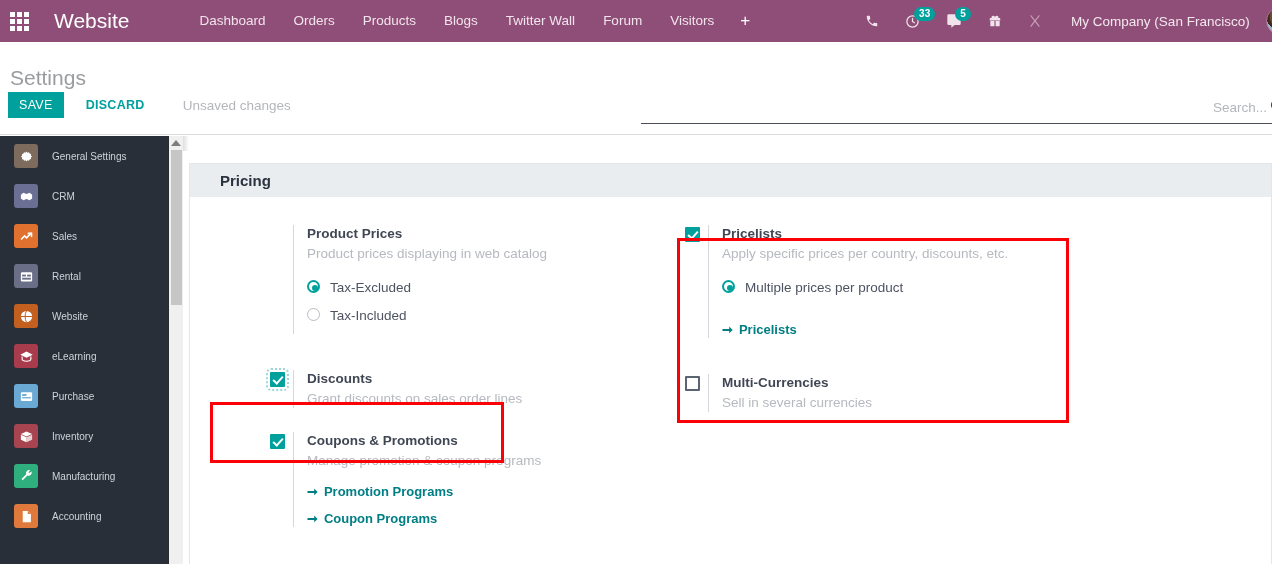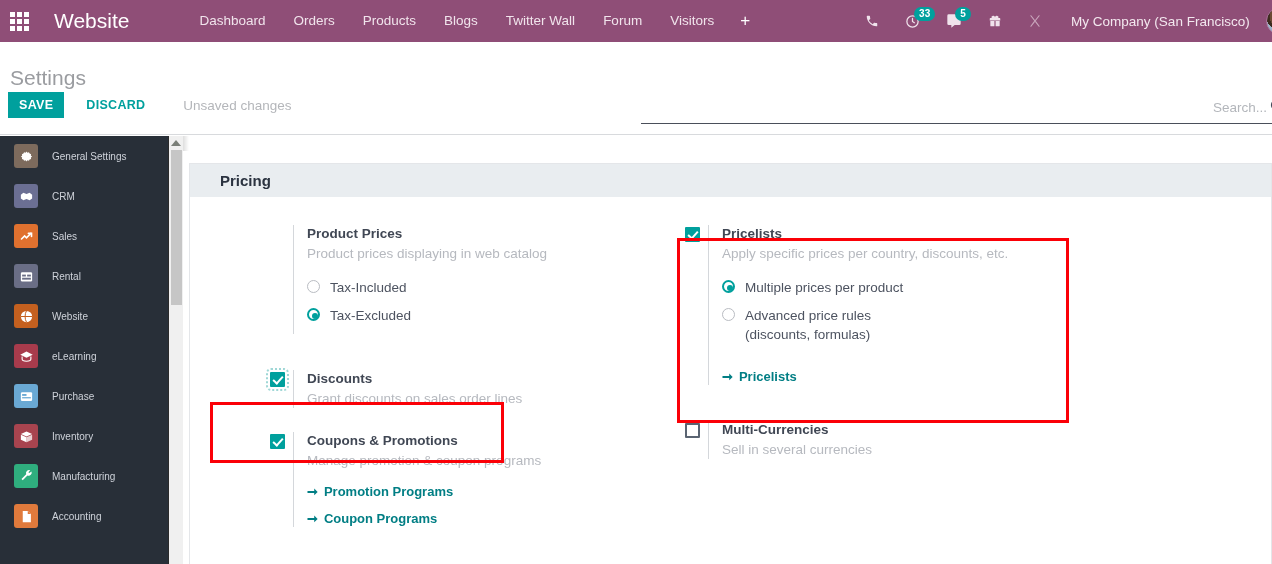--- a/index.html
+++ b/index.html
@@ -80,21 +80,21 @@
     background: #ffffff;
     border-bottom: 1px solid #d8dadd;
   }
   .page-title {
     position: absolute; left: 10px; top: 24px;
     font-size: 21px; color: #9a9ca0; font-weight: 400;
   }
   .btn-row { position: absolute; left: 8px; top: 50px; display: flex; align-items: center; }
   .btn-save {
     background: #00a09d; color: #fff; border: none;
-    font-size: 12.5px; font-weight: bold; letter-spacing: .3px;
+    font-size: 12.5px; font-weight: normal; letter-spacing: .3px;
     padding: 6px 11px; cursor: pointer;
   }
   .btn-discard {
     background: none; border: none; color: #00a09d;
     font-size: 12.5px; font-weight: bold; letter-spacing: .3px;
     padding: 6px 14px; margin-left: 8px; cursor: pointer;
   }
   .unsaved { color: #b4b6ba; font-size: 13.5px; margin-left: 24px; text-align: center; }
 
   .searchwrap {
@@ -441,26 +441,26 @@
 
         <div class="col-left">
 
           <div class="setting">
             <div class="cb-cell"></div>
             <div class="s-main">
               <div class="s-title">Product Prices</div>
               <div class="s-desc">Product prices displaying in web catalog</div>
               <div class="radios">
                 <div class="radio-row">
+                  <span class="radio on"></span>
+                  <span class="radio-label">Tax-Excluded</span>
+                </div>
+                <div class="radio-row">
                   <span class="radio"></span>
                   <span class="radio-label">Tax-Included</span>
-                </div>
-                <div class="radio-row">
-                  <span class="radio on"></span>
-                  <span class="radio-label">Tax-Excluded</span>
                 </div>
               </div>
             </div>
           </div>
 
           <div class="setting" style="margin-top:36px;margin-bottom:24px;">
             <div class="cb-cell">
               <span class="cb checked focused"></span>
             </div>
             <div class="s-main">
@@ -500,27 +500,20 @@
               <span class="cb checked"></span>
             </div>
             <div class="s-main">
               <div class="s-title">Pricelists</div>
               <div class="s-desc">Apply specific prices per country, discounts, etc.</div>
               <div class="radios">
                 <div class="radio-row">
                   <span class="radio on"></span>
                   <span class="radio-label">Multiple prices per product</span>
                 </div>
-                <div class="radio-row">
-                  <span class="radio"></span>
-                  <span class="radio-label">
-                    <span>Advanced price rules</span><br>
-                    <span>(discounts, formulas)</span>
-                  </span>
-                </div>
               </div>
               <a class="intlink" style="margin-top:16px;">
                 <span class="arr">➞</span>
                 <span>Pricelists</span>
               </a>
             </div>
           </div>
 
           <div class="setting" style="margin-top:36px;">
             <div class="cb-cell">

